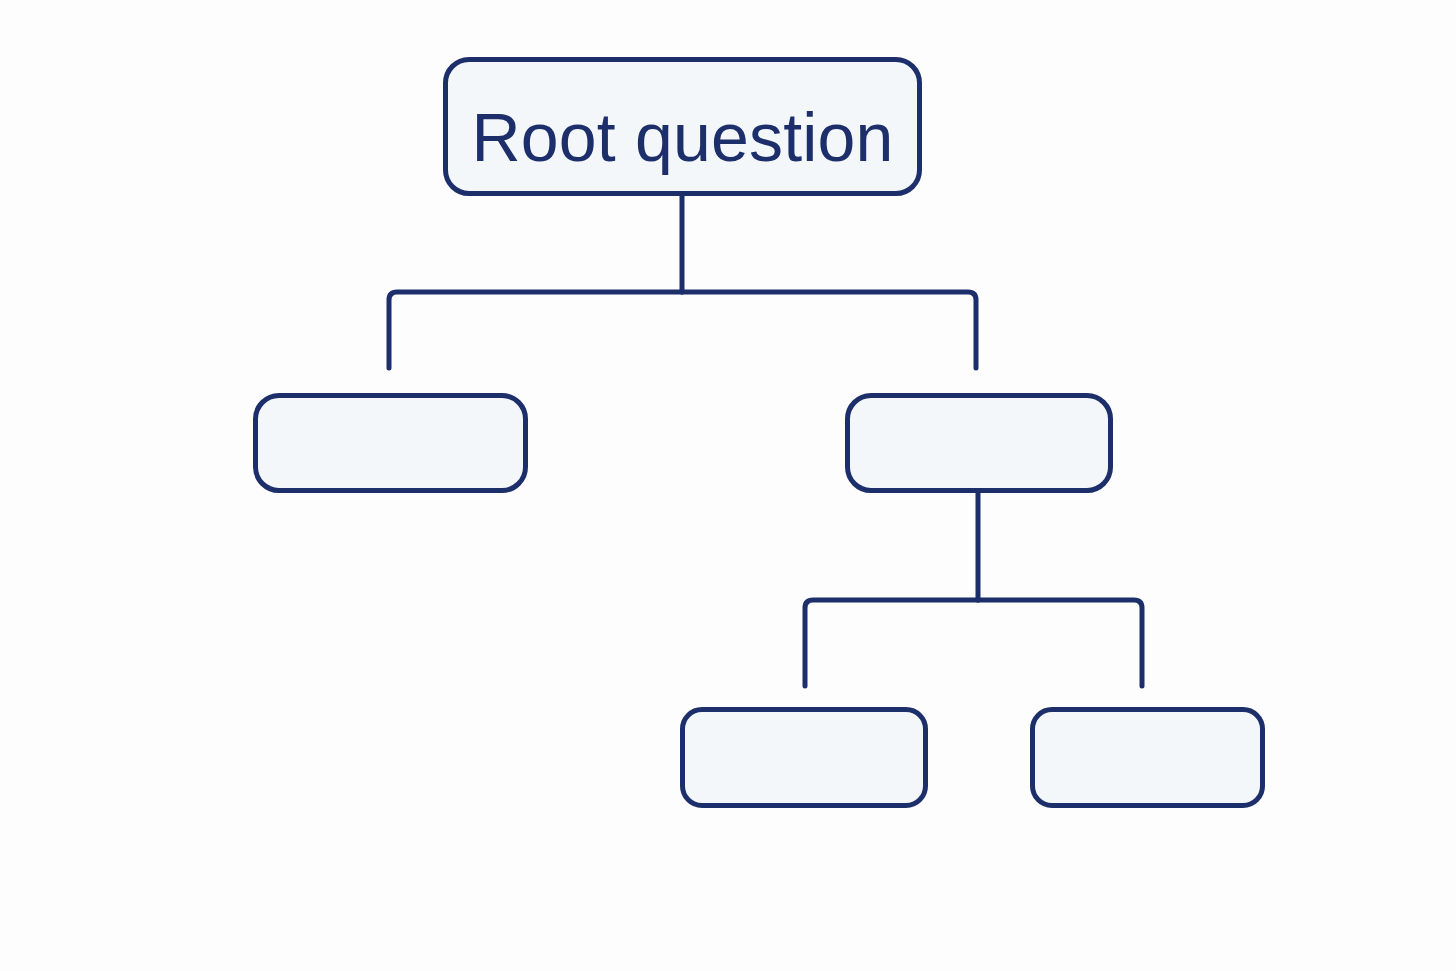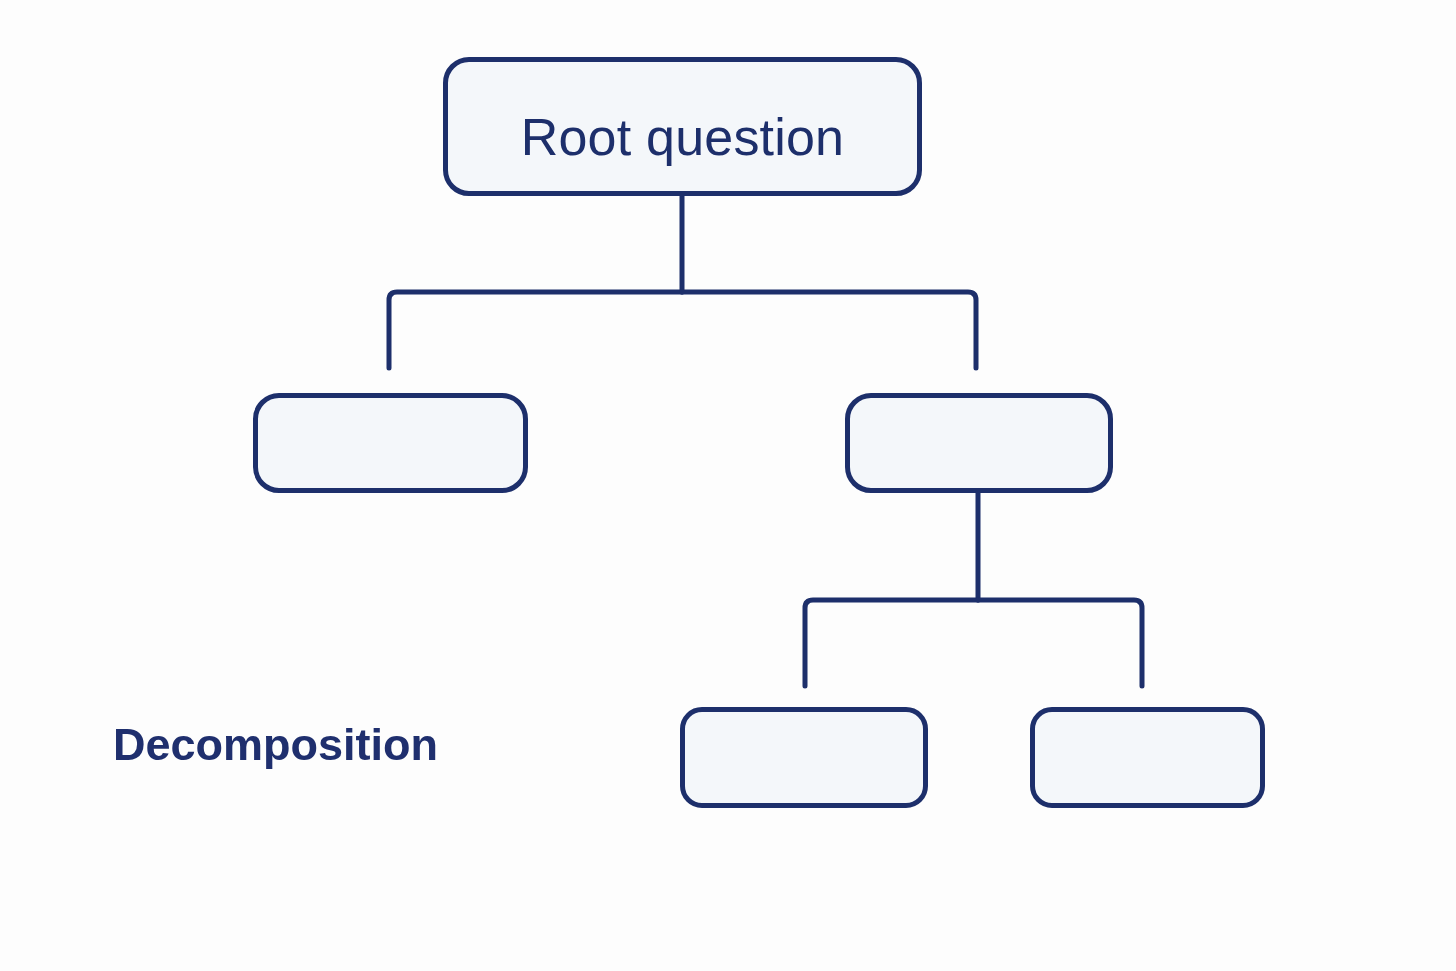--- a/index.html
+++ b/index.html
@@ -38,21 +38,21 @@
     border: 5px solid #1d2f6b;
     border-radius: 26px;
     display: flex;
     align-items: center;
     justify-content: center;
     text-align: center;
   }
 
   .node-label {
     color: #1d2f6b;
-    font-size: 52px;
+    font-size: 68px;
     font-weight: 500;
     letter-spacing: 0.2px;
     line-height: 1;
     white-space: nowrap;
     margin-top: 20px;
   }
 
   .node.leaf {
     border-radius: 22px;
   }
@@ -101,15 +101,14 @@
   </div>
 
   <div class="node leaf" style="left:680px; top:707px; width:248px; height:101px;">
     <span class="node-label"></span>
   </div>
 
   <div class="node leaf" style="left:1030px; top:707px; width:235px; height:101px;">
     <span class="node-label"></span>
   </div>
 
-  <div id="caption" style="left:113px; top:722px;">Decomposition</div>
 
 </div>
 
 </body></html>

